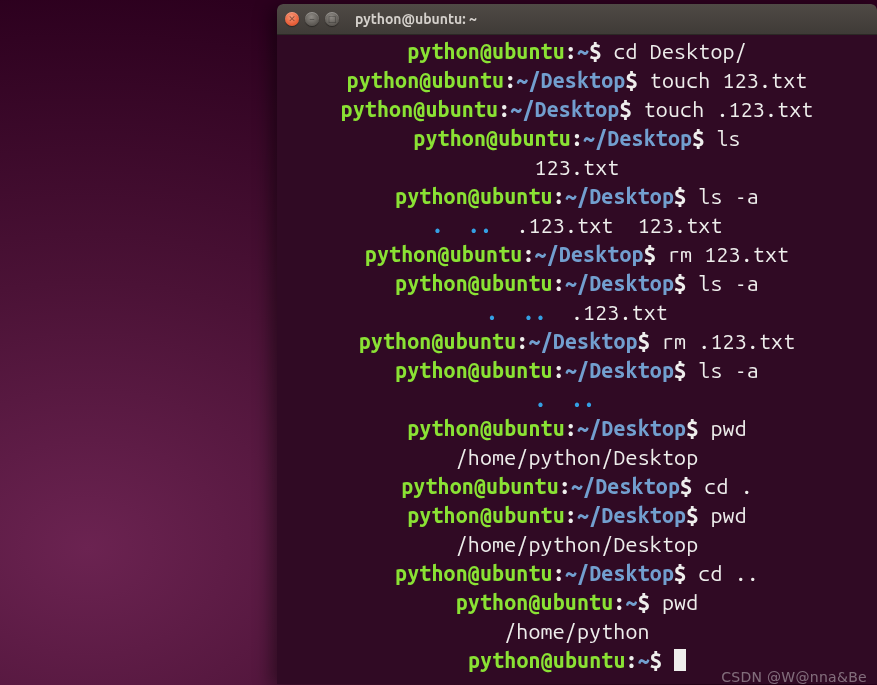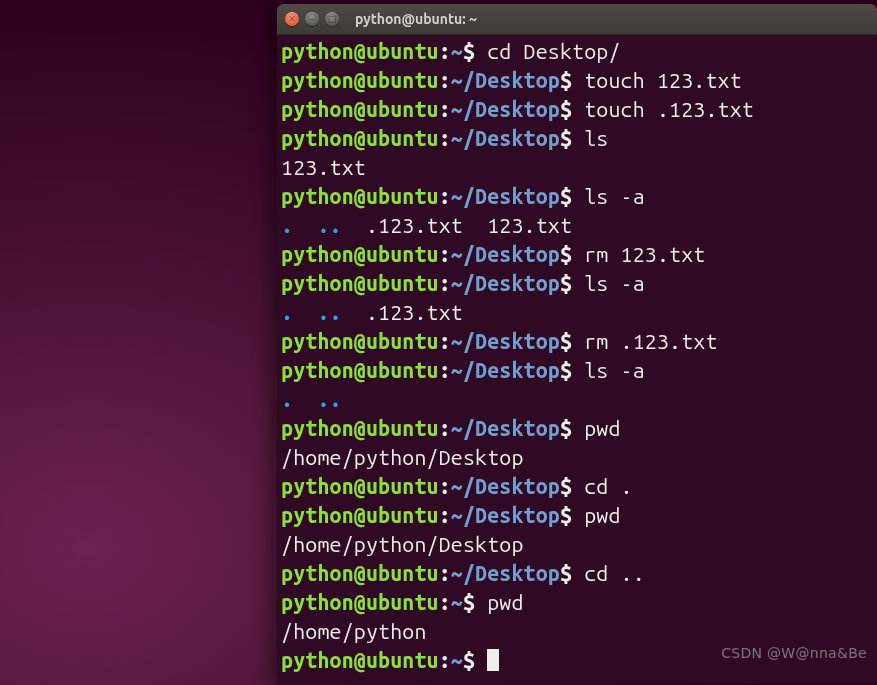--- a/index.html
+++ b/index.html
@@ -65,37 +65,37 @@
     text-overflow: ellipsis;
   }
   .terminal-body {
     padding: 2px 4px 4px 4px;
     font-size: 21.3px;
     line-height: 29px;
     white-space: pre;
     letter-spacing: 0.2px;
     color: #eeeeec;
   }
-  .line { display: block; }
+  .line { display: block; text-align: center; }
   .u   { color: #8ae234; font-weight: bold; }   
   .p   { color: #729fcf; font-weight: bold; }   
   .sym { color: #eeeeec; font-weight: bold; }   
   .cmd { color: #eeeeec; }                       
   .d   { color: #34a0e4; font-weight: bold; }    
   .cursor {
     display: inline-block;
     width: 12px;
     height: 22px;
     background: #eeeeec;
     vertical-align: -3px;
   }
   .watermark {
     position: absolute;
     right: 10px;
-    bottom: 24px;
+    bottom: 0;
     color: rgba(230,230,230,0.45);
     font-family: "DejaVu Sans", sans-serif;
     font-size: 14px;
     letter-spacing: 0.3px;
     pointer-events: none;
   }
 </style>
 </head>
 <body>
 

